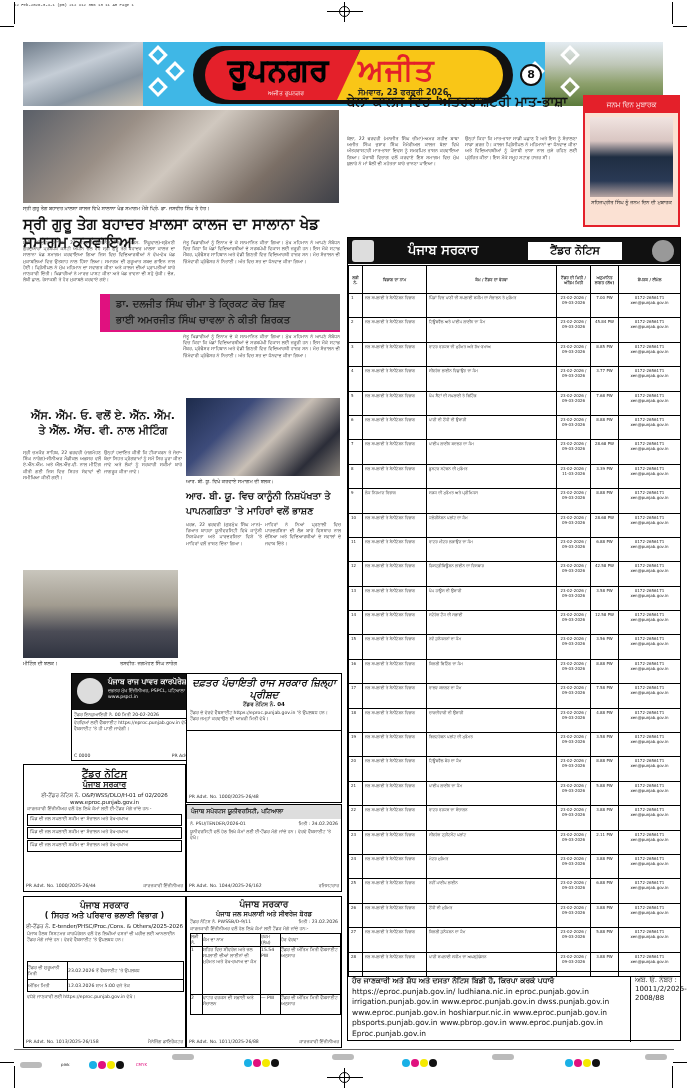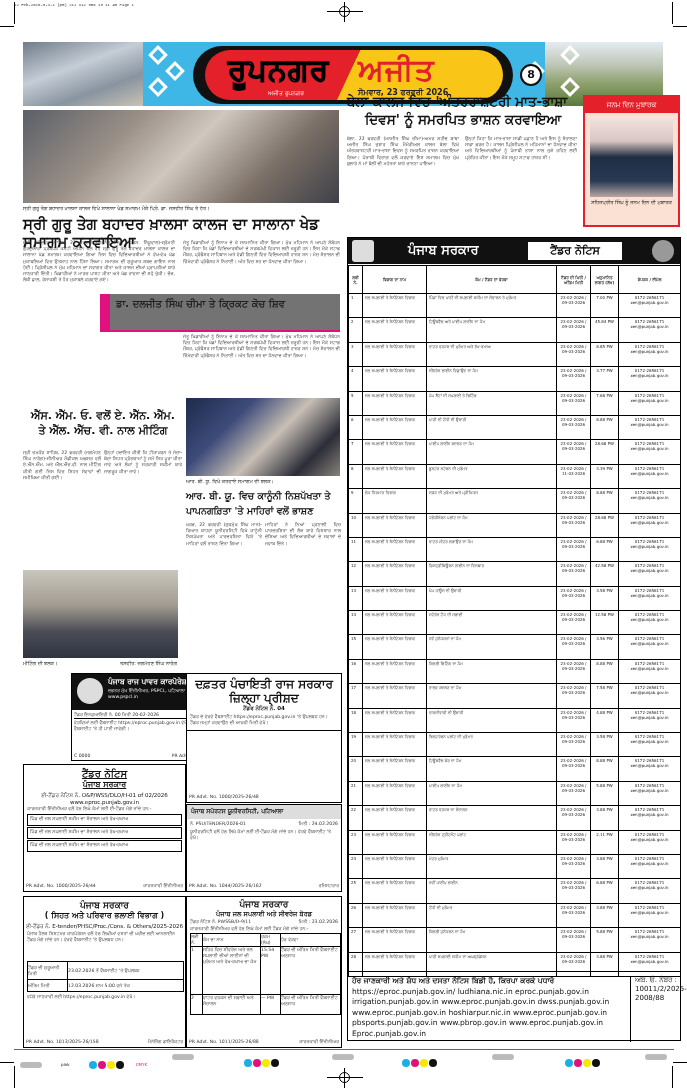--- a/index.html
+++ b/index.html
@@ -106,26 +106,26 @@
 <div class="abs headline" style="left:23px;top:215px;width:320px;font-size:15px;">ਸ੍ਰੀ ਗੁਰੂ ਤੇਗ ਬਹਾਦਰ ਖ਼ਾਲਸਾ ਕਾਲਜ ਦਾ ਸਾਲਾਨਾ ਖੇਡ ਸਮਾਗਮ ਕਰਵਾਇਆ</div>
 <div class="abs body-text" style="left:23px;top:240px;width:152px;height:170px;">ਸ੍ਰੀ ਅਨੰਦਪੁਰ ਸਾਹਿਬ, 22 ਫਰਵਰੀ (ਕਰਨੈਲ ਸਿੰਘ, ਜੇ.ਐਸ. ਨਿੱਕੂਵਾਲ)-ਸ਼੍ਰੋਮਣੀ ਗੁਰਦੁਆਰਾ ਪ੍ਰਬੰਧਕ ਕਮੇਟੀ ਅਧੀਨ ਚੱਲ ਰਹੇ ਸ੍ਰੀ ਗੁਰੂ ਤੇਗ ਬਹਾਦਰ ਖ਼ਾਲਸਾ ਕਾਲਜ ਦਾ ਸਾਲਾਨਾ ਖੇਡ ਸਮਾਗਮ ਕਰਵਾਇਆ ਗਿਆ ਜਿਸ ਵਿਚ ਵਿਦਿਆਰਥੀਆਂ ਨੇ ਵੱਖ-ਵੱਖ ਖੇਡ ਮੁਕਾਬਲਿਆਂ ਵਿਚ ਉਤਸ਼ਾਹ ਨਾਲ ਹਿੱਸਾ ਲਿਆ। ਸਮਾਗਮ ਦੀ ਸ਼ੁਰੂਆਤ ਸ਼ਬਦ ਗਾਇਨ ਨਾਲ ਹੋਈ। ਪ੍ਰਿੰਸੀਪਲ ਨੇ ਮੁੱਖ ਮਹਿਮਾਨ ਦਾ ਸਵਾਗਤ ਕੀਤਾ ਅਤੇ ਕਾਲਜ ਦੀਆਂ ਪ੍ਰਾਪਤੀਆਂ ਬਾਰੇ ਜਾਣਕਾਰੀ ਦਿੱਤੀ। ਖਿਡਾਰੀਆਂ ਨੇ ਮਾਰਚ ਪਾਸਟ ਕੀਤਾ ਅਤੇ ਖੇਡ ਭਾਵਨਾ ਦੀ ਸਹੁੰ ਚੁੱਕੀ। ਦੌੜ, ਲੰਬੀ ਛਾਲ, ਰੱਸਾਕਸ਼ੀ ਤੇ ਹੋਰ ਮੁਕਾਬਲੇ ਕਰਵਾਏ ਗਏ।</div>
 <div class="abs body-text" style="left:183px;top:240px;width:157px;height:54px;">ਜੇਤੂ ਖਿਡਾਰੀਆਂ ਨੂੰ ਇਨਾਮ ਦੇ ਕੇ ਸਨਮਾਨਿਤ ਕੀਤਾ ਗਿਆ। ਮੁੱਖ ਮਹਿਮਾਨ ਨੇ ਆਪਣੇ ਸੰਬੋਧਨ ਵਿਚ ਕਿਹਾ ਕਿ ਖੇਡਾਂ ਵਿਦਿਆਰਥੀਆਂ ਦੇ ਸਰਬਪੱਖੀ ਵਿਕਾਸ ਲਈ ਜ਼ਰੂਰੀ ਹਨ। ਇਸ ਮੌਕੇ ਸਟਾਫ਼ ਮੈਂਬਰ, ਪ੍ਰੋਫੈਸਰ ਸਾਹਿਬਾਨ ਅਤੇ ਵੱਡੀ ਗਿਣਤੀ ਵਿਚ ਵਿਦਿਆਰਥੀ ਹਾਜ਼ਰ ਸਨ। ਮੰਚ ਸੰਚਾਲਨ ਦੀ ਜ਼ਿੰਮੇਵਾਰੀ ਪ੍ਰੋਫੈਸਰ ਨੇ ਨਿਭਾਈ। ਅੰਤ ਵਿਚ ਸਭ ਦਾ ਧੰਨਵਾਦ ਕੀਤਾ ਗਿਆ।</div>
 <div class="abs body-text" style="left:183px;top:334px;width:157px;height:80px;">ਜੇਤੂ ਖਿਡਾਰੀਆਂ ਨੂੰ ਇਨਾਮ ਦੇ ਕੇ ਸਨਮਾਨਿਤ ਕੀਤਾ ਗਿਆ। ਮੁੱਖ ਮਹਿਮਾਨ ਨੇ ਆਪਣੇ ਸੰਬੋਧਨ ਵਿਚ ਕਿਹਾ ਕਿ ਖੇਡਾਂ ਵਿਦਿਆਰਥੀਆਂ ਦੇ ਸਰਬਪੱਖੀ ਵਿਕਾਸ ਲਈ ਜ਼ਰੂਰੀ ਹਨ। ਇਸ ਮੌਕੇ ਸਟਾਫ਼ ਮੈਂਬਰ, ਪ੍ਰੋਫੈਸਰ ਸਾਹਿਬਾਨ ਅਤੇ ਵੱਡੀ ਗਿਣਤੀ ਵਿਚ ਵਿਦਿਆਰਥੀ ਹਾਜ਼ਰ ਸਨ। ਮੰਚ ਸੰਚਾਲਨ ਦੀ ਜ਼ਿੰਮੇਵਾਰੀ ਪ੍ਰੋਫੈਸਰ ਨੇ ਨਿਭਾਈ। ਅੰਤ ਵਿਚ ਸਭ ਦਾ ਧੰਨਵਾਦ ਕੀਤਾ ਗਿਆ।</div>
 
 <div class="abs callout">
   <div class="abs callout-bar"></div>
   <div class="abs callout-line"></div>
   <div class="abs callout-text">
     <div>ਡਾ. ਦਲਜੀਤ ਸਿੰਘ ਚੀਮਾ ਤੇ ਕ੍ਰਿਕਟ ਕੋਚ ਸ਼ਿਵ</div>
+    <div>ਭਾਈ ਅਮਰਜੀਤ ਸਿੰਘ ਚਾਵਲਾ ਨੇ ਕੀਤੀ ਸ਼ਿਰਕਤ</div>
   </div>
 </div>
 
 <div class="abs headline" style="left:347px;top:92px;width:235px;font-size:13.5px;line-height:18px;">
   <div>ਬੇਲਾ ਕਾਲਜ ਵਿਚ 'ਅੰਤਰਰਾਸ਼ਟਰੀ ਮਾਤ-ਭਾਸ਼ਾ</div>
-  <div style="padding-left:18px;">ਦਿਵਸ' ਨੂੰ ਸਮਰਪਿਤ ਭਾਸ਼ਨ ਕਰਵਾਇਆ</div>
 </div>
 <div class="abs body-text" style="left:347px;top:136px;width:112px;height:95px;">ਬੇਲਾ, 22 ਫਰਵਰੀ (ਮਨਜੀਤ ਸਿੰਘ ਚੀਮਾ)-ਅਮਰ ਸ਼ਹੀਦ ਬਾਬਾ ਅਜੀਤ ਸਿੰਘ ਜੁਝਾਰ ਸਿੰਘ ਮੈਮੋਰੀਅਲ ਕਾਲਜ ਬੇਲਾ ਵਿਖੇ ਅੰਤਰਰਾਸ਼ਟਰੀ ਮਾਤ-ਭਾਸ਼ਾ ਦਿਵਸ ਨੂੰ ਸਮਰਪਿਤ ਭਾਸ਼ਨ ਕਰਵਾਇਆ ਗਿਆ। ਪੰਜਾਬੀ ਵਿਭਾਗ ਵਲੋਂ ਕਰਵਾਏ ਇਸ ਸਮਾਗਮ ਵਿਚ ਮੁੱਖ ਬੁਲਾਰੇ ਨੇ ਮਾਂ ਬੋਲੀ ਦੀ ਮਹੱਤਤਾ ਬਾਰੇ ਚਾਨਣਾ ਪਾਇਆ।</div>
 <div class="abs body-text" style="left:465px;top:136px;width:112px;height:95px;">ਉਨ੍ਹਾਂ ਕਿਹਾ ਕਿ ਮਾਤ-ਭਾਸ਼ਾ ਸਾਡੀ ਪਛਾਣ ਹੈ ਅਤੇ ਇਸ ਨੂੰ ਸੰਭਾਲਣਾ ਸਾਡਾ ਫ਼ਰਜ਼ ਹੈ। ਕਾਲਜ ਪ੍ਰਿੰਸੀਪਲ ਨੇ ਮਹਿਮਾਨਾਂ ਦਾ ਧੰਨਵਾਦ ਕੀਤਾ ਅਤੇ ਵਿਦਿਆਰਥੀਆਂ ਨੂੰ ਪੰਜਾਬੀ ਭਾਸ਼ਾ ਨਾਲ ਜੁੜੇ ਰਹਿਣ ਲਈ ਪ੍ਰੇਰਿਤ ਕੀਤਾ। ਇਸ ਮੌਕੇ ਸਮੂਹ ਸਟਾਫ਼ ਹਾਜ਼ਰ ਸੀ।</div>
 
 <div class="abs bday">
   <div class="abs bday-head">ਜਨਮ ਦਿਨ ਮੁਬਾਰਕ</div>
   <div class="abs bday-photo"></div>
   <div class="abs bday-cap">ਸਹਿਜਪ੍ਰੀਤ ਸਿੰਘ ਨੂੰ ਜਨਮ ਦਿਨ ਦੀ ਮੁਬਾਰਕ</div>
 </div>
 
@@ -434,21 +434,21 @@
   <div style="font-size:5.5px;text-align:center;">www.eproc.punjab.gov.in</div>
   <div class="ad-small" style="padding:1px 3px;">ਕਾਰਜਕਾਰੀ ਇੰਜੀਨੀਅਰ ਵਲੋਂ ਹੇਠ ਲਿਖੇ ਕੰਮਾਂ ਲਈ ਈ-ਟੈਂਡਰ ਮੰਗੇ ਜਾਂਦੇ ਹਨ:-</div>
   <div class="ad-small" style="margin:1px 3px;border:1px solid #000;padding:1px 2px;height:12px;"><span>ਪਿੰਡ ਦੀ ਜਲ ਸਪਲਾਈ ਸਕੀਮ ਦਾ ਸੰਚਾਲਨ ਅਤੇ ਰੱਖ-ਰਖਾਅ</span></div>
   <div class="ad-small" style="margin:1px 3px;border:1px solid #000;padding:1px 2px;height:12px;"><span>ਪਿੰਡ ਦੀ ਜਲ ਸਪਲਾਈ ਸਕੀਮ ਦਾ ਸੰਚਾਲਨ ਅਤੇ ਰੱਖ-ਰਖਾਅ</span></div>
   <div class="ad-small" style="margin:1px 3px;border:1px solid #000;padding:1px 2px;height:12px;"><span>ਪਿੰਡ ਦੀ ਜਲ ਸਪਲਾਈ ਸਕੀਮ ਦਾ ਸੰਚਾਲਨ ਅਤੇ ਰੱਖ-ਰਖਾਅ</span></div>
   <div class="abs ad-small" style="left:2px;bottom:2px;">PR Advt. No. 1000/2025-26/44</div>
   <div class="abs ad-small" style="right:2px;bottom:2px;">ਕਾਰਜਕਾਰੀ ਇੰਜੀਨੀਅਰ</div>
 </div>
 
 <div class="abs ad" style="left:186px;top:673px;width:156px;height:130px;">
-  <div class="ad-title" style="font-size:12px;margin-top:3px;">ਦਫ਼ਤਰ ਪੰਚਾਇਤੀ ਰਾਜ ਸਰਕਾਰ ਜ਼ਿਲ੍ਹਾ ਪ੍ਰੀਸ਼ਦ</div>
+  <div class="ad-title" style="font-size:10px;margin-top:3px;font-style:italic;">ਦਫ਼ਤਰ ਪੰਚਾਇਤੀ ਰਾਜ ਸਰਕਾਰ ਜ਼ਿਲ੍ਹਾ ਪ੍ਰੀਸ਼ਦ</div>
   <div class="ad-title" style="font-size:5.5px;">ਟੈਂਡਰ ਨੋਟਿਸ ਨੰ. 04</div>
   <div class="ad-small" style="padding:2px 3px;height:36px;overflow:hidden;">ਟੈਂਡਰ ਦੇ ਵੇਰਵੇ ਵੈੱਬਸਾਈਟ https://eproc.punjab.gov.in 'ਤੇ ਉਪਲਬਧ ਹਨ। ਟੈਂਡਰ ਜਮ੍ਹਾਂ ਕਰਵਾਉਣ ਦੀ ਆਖ਼ਰੀ ਮਿਤੀ ਵੇਖੋ।</div>
   <div class="ad-small" style="display:flex;justify-content:space-between;padding:2px 3px;">
     <span>ਸਹੀ/-</span>
     <span>ਸਹੀ/-</span>
     <span>ਸਹੀ/-</span>
   </div>
   <div class="abs ad-small" style="left:0;top:56px;width:154px;height:64px;background:#fff;border-top:1px solid #000;"></div>
   <div class="abs ad-small" style="left:2px;bottom:2px;">PR Advt. No. 1000/2025-26/48</div>
 </div>

